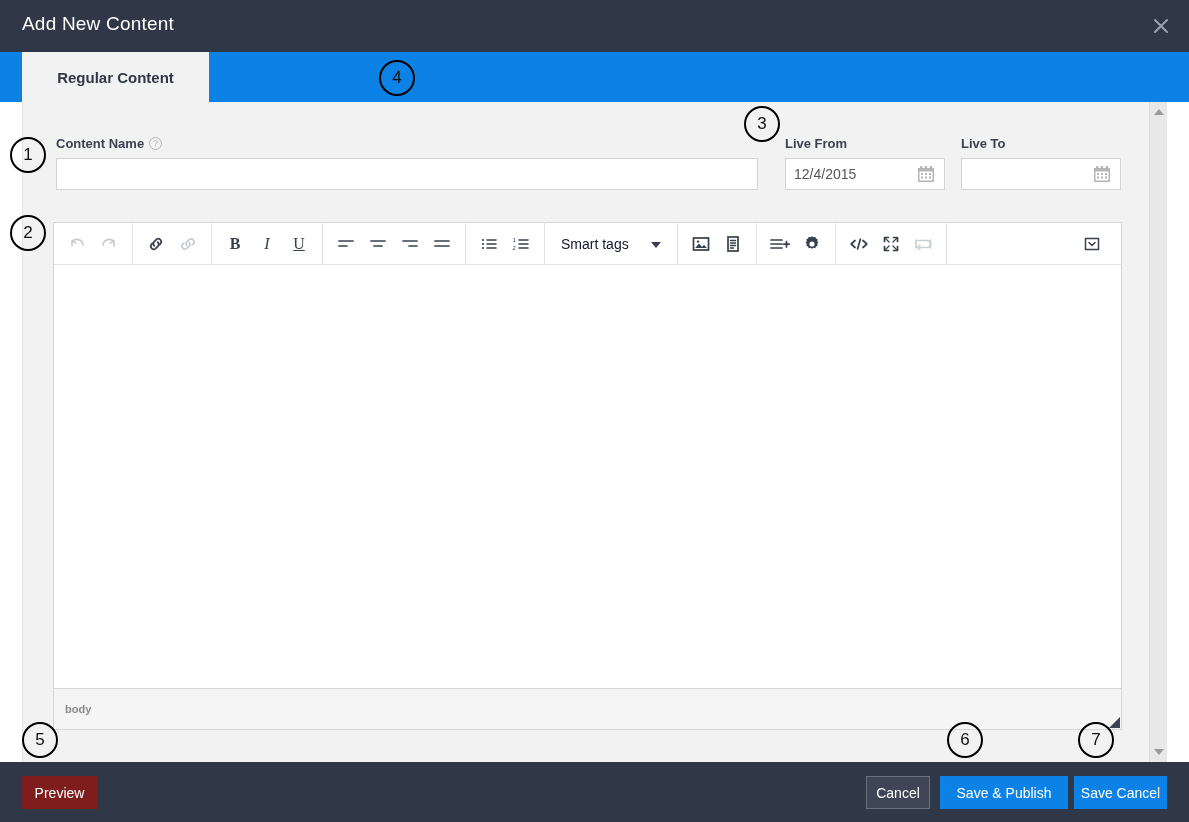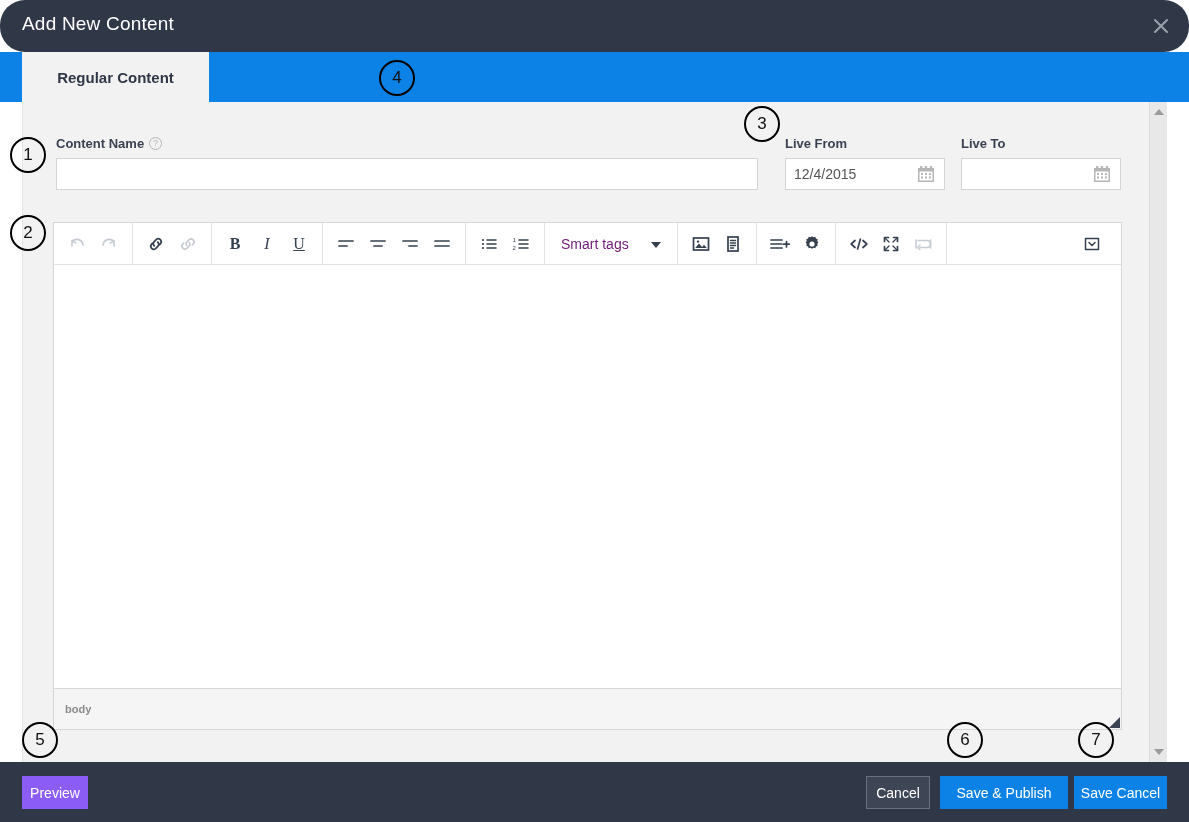--- a/index.html
+++ b/index.html
@@ -17,21 +17,20 @@
     height: 822px;
     background: #ffffff;
   }
 
   
   .titlebar {
     position: absolute;
     left: 0; top: 0;
     width: 1189px; height: 52px;
     background: #303747;
-    border-radius: 25px;
   }
   .titlebar-text {
     position: absolute;
     left: 22px; top: 13px;
     font-size: 19px;
     color: #ffffff;
     font-weight: 400;
     letter-spacing: .2px;
   }
   .close-btn {
@@ -201,21 +200,21 @@
     color: #36404e;
     cursor: pointer;
     border-radius: 2px;
     font-size: 15px;
   }
   .tbtn.disabled { color: #c7ccd3; cursor: default; }
   .tbtn svg { display: block; }
   .smart-tags {
     display: flex; align-items: center; gap: 22px;
     font-size: 14px;
-    color: #701a75;
+    color: #0f172a;
     padding: 0 8px;
     cursor: pointer;
     height: 30px;
     text-align: center;
   }
   .caret-dn {
     width: 0; height: 0;
     border-left: 5px solid transparent;
     border-right: 5px solid transparent;
     border-top: 6px solid #36404e;
@@ -266,22 +265,22 @@
     display: flex; align-items: center; justify-content: center;
     font-size: 14px;
     color: #ffffff;
     cursor: pointer;
     border: none;
     font-family: "Liberation Sans", sans-serif;
     white-space: nowrap;
   }
   #btn-preview {
     left: 22px; top: 14px;
-    width: 66px;
-    background: #8b5cf6;
+    width: 75px;
+    background: #7f1d1d;
   }
   #btn-cancel {
     left: 866px; top: 14px;
     width: 64px;
     background: #3e4555;
     border: 1px solid #6a707c;
   }
   #btn-savepublish {
     left: 940px; top: 14px;
     width: 128px;

